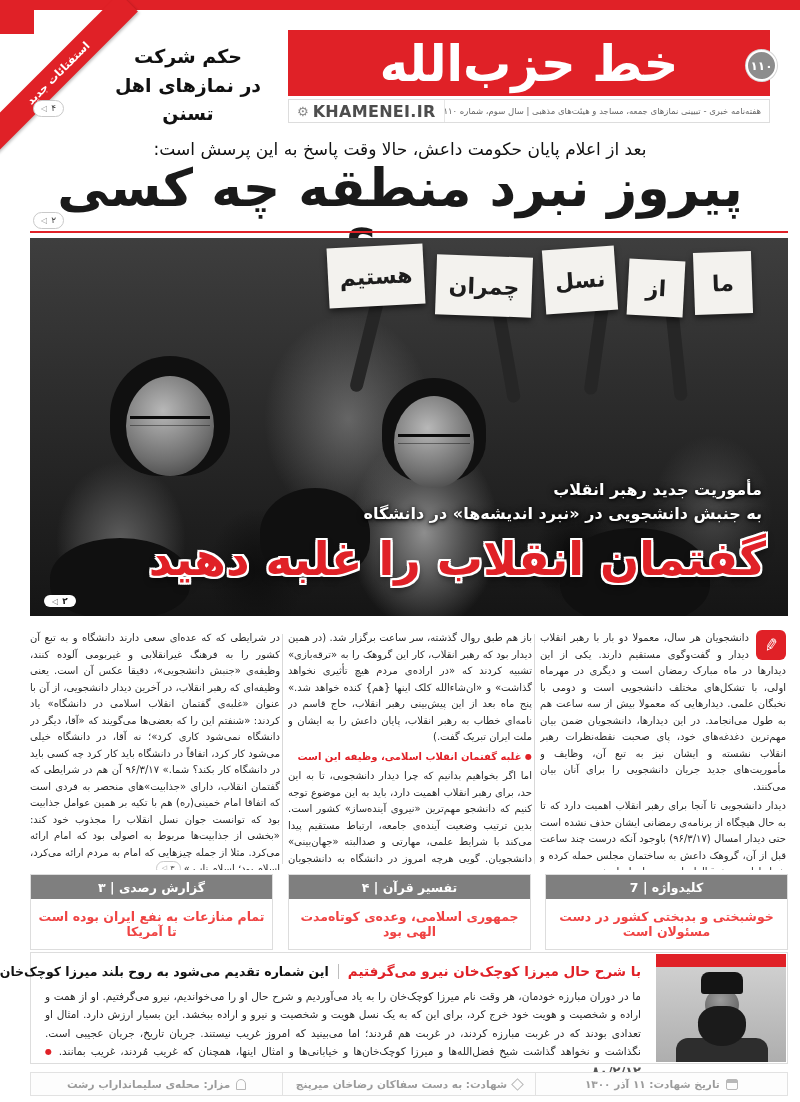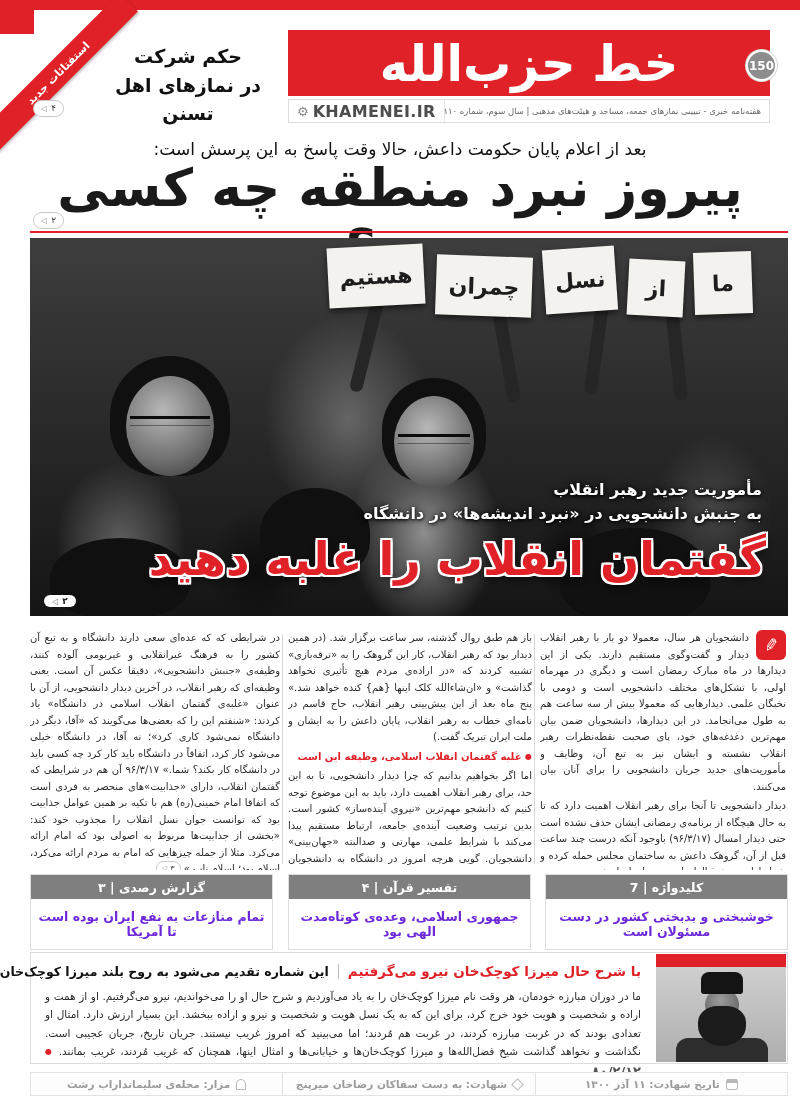--- a/index.html
+++ b/index.html
@@ -96,21 +96,21 @@
   .inline-ref{display:inline-flex;align-items:center;gap:3px;border:1px solid #c9c9c9;border-radius:8px;
     padding:0 5px;font-size:8px;color:#444;white-space:nowrap;vertical-align:1px;}
   .inline-ref .tri{color:#9a9a9a;font-size:7px;}
 
   
   .sec{position:absolute;top:874px;width:243px;border:1px solid var(--hairline);background:#fff;}
   .sec-1{left:545px;} .sec-2{left:288px;} .sec-3{left:30px;}
   .sec-head{height:24px;background:var(--graybar);color:#fff;font-size:12.5px;font-weight:bold;
     display:flex;align-items:center;justify-content:center;}
   .sec-body{height:50px;display:flex;align-items:center;justify-content:center;font-size:12.5px;
-    font-weight:bold;color:#6d28d9;text-align:center;padding:0 6px;}
+    font-weight:bold;color:#ef4444;text-align:center;padding:0 6px;}
 
   
   .memorial{position:absolute;left:30px;top:952px;width:758px;height:112px;border:1px solid var(--hairline);background:#fff;}
   .portrait{position:absolute;right:1px;top:1px;width:130px;height:108px;overflow:hidden;background:#c7c7c7;}
   .portrait-red{position:absolute;top:0;left:0;right:0;height:13px;background:var(--red);}
   .p-bg{position:absolute;top:13px;left:0;right:0;bottom:0;background:linear-gradient(#cfcfcf,#aeaeae);}
   .p-hat{position:absolute;left:45px;top:18px;width:42px;height:22px;background:#141414;border-radius:8px 8px 3px 3px;}
   .p-face{position:absolute;left:49px;top:34px;width:34px;height:34px;border-radius:50%;
     background:radial-gradient(circle at 45% 35%,#9c9c9c,#6a6a6a 70%);}
   .p-beard{position:absolute;left:42px;top:52px;width:48px;height:40px;border-radius:45% 45% 55% 55%;background:#1b1b1b;}
@@ -157,21 +157,21 @@
     <span class="tri">◁</span>
   </div>
   <div class="pill pill-2">
     <span>۲</span>
     <span class="tri">◁</span>
   </div>
 
   <div class="masthead">
     <div class="logo-text">خط حزب‌الله</div>
   </div>
-  <div class="issue-badge">150</div>
+  <div class="issue-badge">۱۱۰</div>
   <div class="info-strip">
     <div class="kh-logo">
       <span class="gear">⚙</span>
       <span class="kh-name">KHAMENEI.IR</span>
     </div>
     <div class="info-text">هفته‌نامه خبری - تبیینی نمازهای جمعه، مساجد و هیئت‌های مذهبی | سال سوم، شماره ۱۱۰ | هفته دوم آذر ۹۶</div>
   </div>
 
   <div class="kicker">بعد از اعلام پایان حکومت داعش، حالا وقت پاسخ به این پرسش است:</div>
   <div class="headline">پیروز نبرد منطقه چه کسی بود؟</div>

